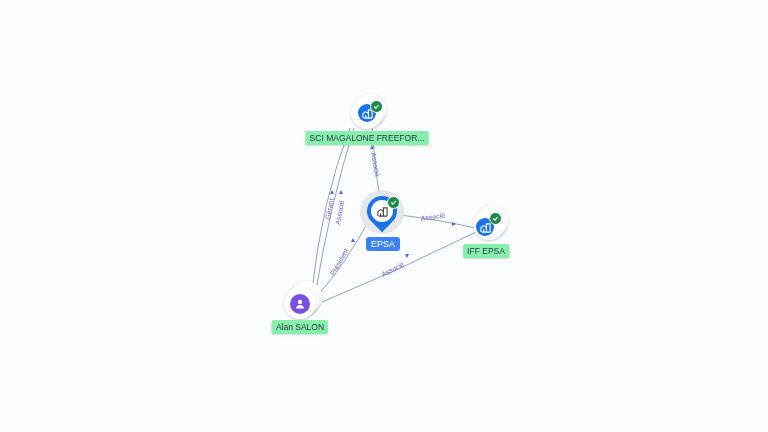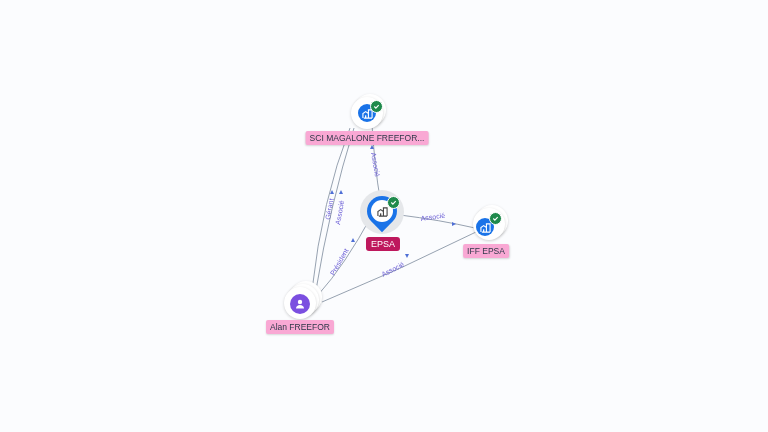--- a/index.html
+++ b/index.html
@@ -22,26 +22,26 @@
       position: absolute; border-radius: 50%;
       display: flex; align-items: center; justify-content: center;
     }
     .check {
       position: absolute; width: 11px; height: 11px; border-radius: 50%;
       background: #1f8a4c; border: 1px solid #fff;
       display: flex; align-items: center; justify-content: center;
     }
     .label {
       position: absolute; white-space: nowrap; font-size: 8.5px; color: #2d3748;
-      background: #f9a8d4; padding: 2px 4px; border-radius: 2px;
+      background: #86efac; padding: 2px 4px; border-radius: 2px;
       box-shadow: 0 1px 2px rgba(0,0,0,0.15);
       transform: translateX(-50%);
     }
     .label.center {
-      background: #be185d; color: #ffffff; font-size: 9px; padding: 2px 5px;
+      background: #3b82f6; color: #ffffff; font-size: 9px; padding: 2px 5px;
       box-shadow: none; border-radius: 3px;
     }
   </style>
 </head>
 <body>
 
 <svg id="graph" viewBox="0 0 768 432">
 
   <path class="edge" d="M380 198 Q375 170 372 125"></path>
   <polygon class="arrow" points="372,145 370,149 374,149"></polygon>
@@ -123,13 +123,13 @@
   <div class="halo" style="left:8px;top:-3px;width:32px;height:32px;"></div>
   <div class="halo" style="left:5px;top:0px;width:32px;height:32px;"></div>
   <div class="halo" style="left:2px;top:3px;width:32px;height:32px;"></div>
   <div class="disc" style="left:8px;top:10px;width:20px;height:20px;background:#7b4fe0;">
     <svg width="12" height="12" viewBox="0 0 12 12">
         <circle cx="6" cy="4" r="2.2" fill="#fff"></circle>
         <path d="M2 10.5c0-2.3 1.8-3.5 4-3.5s4 1.2 4 3.5z" fill="#fff"></path>
       </svg>
   </div>
 </div>
-<div class="label" style="left:300px;top:320px;">Alan FREEFOR</div>
+<div class="label" style="left:300px;top:320px;">Alan SALON</div>
 
 </body></html>

